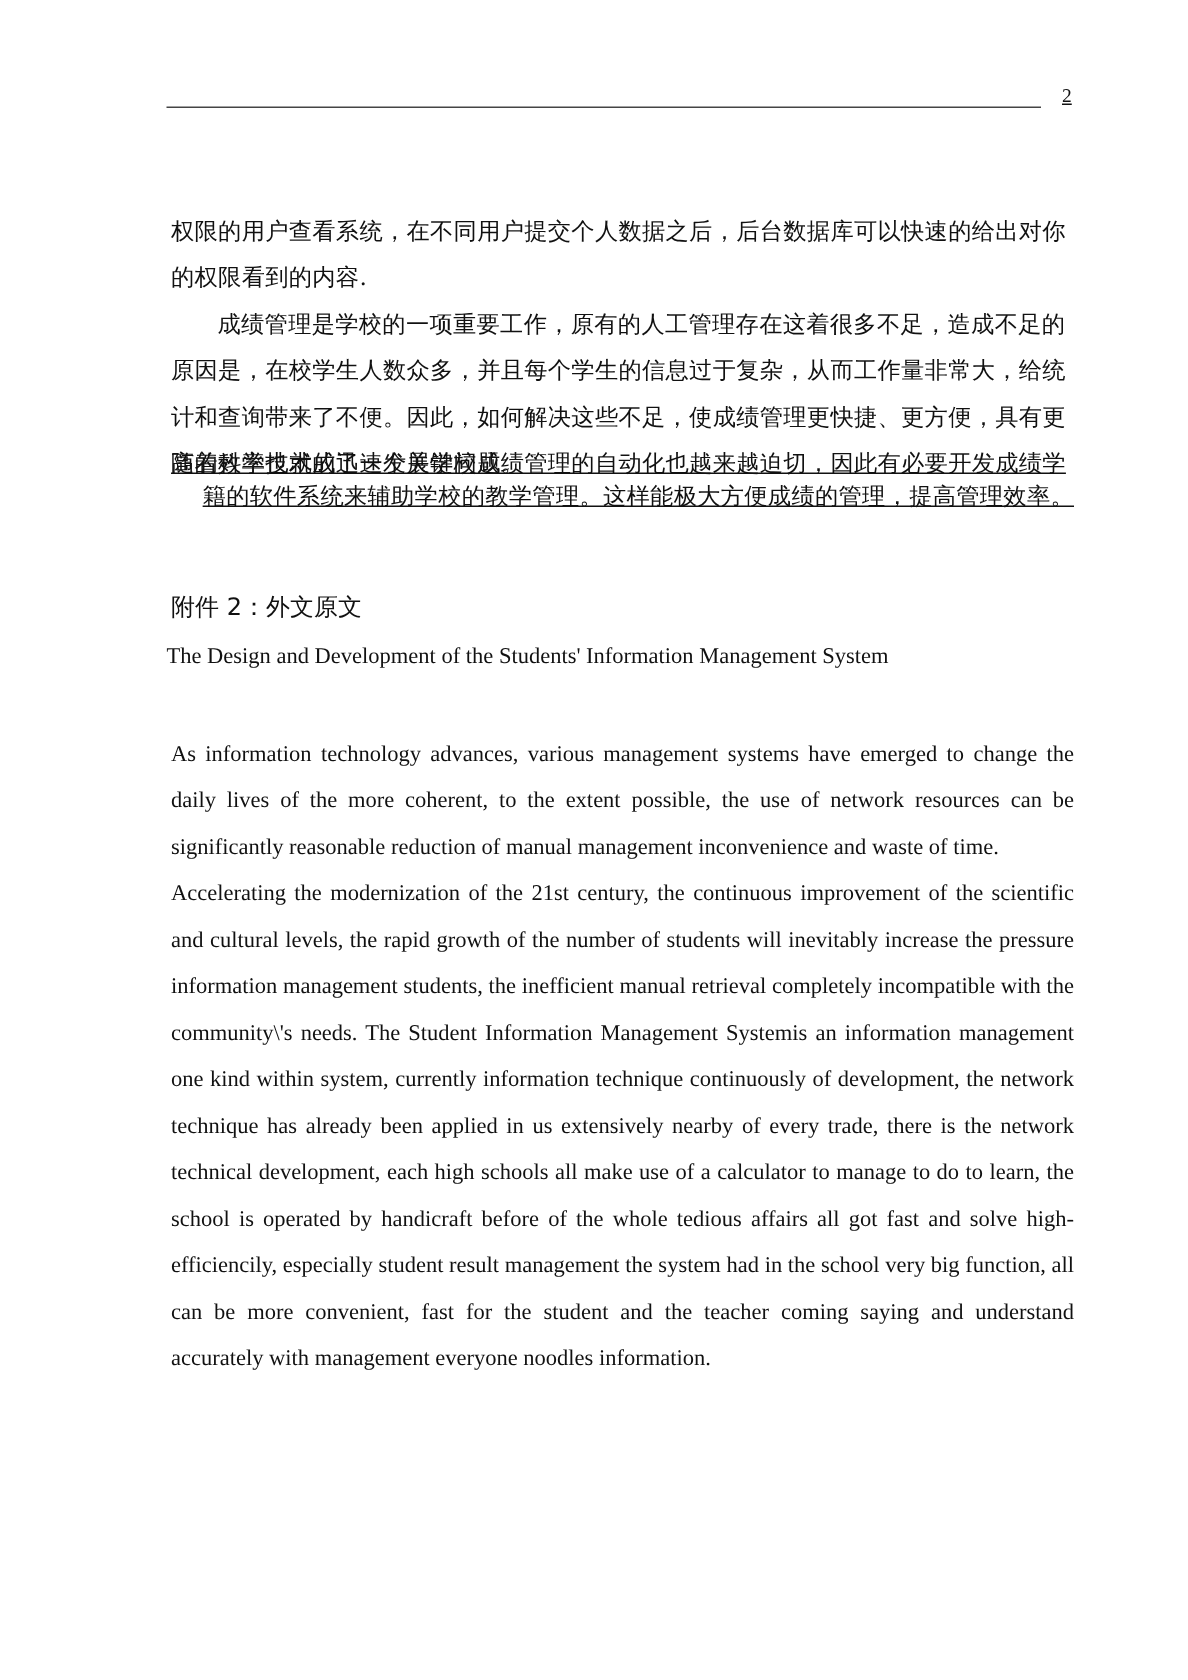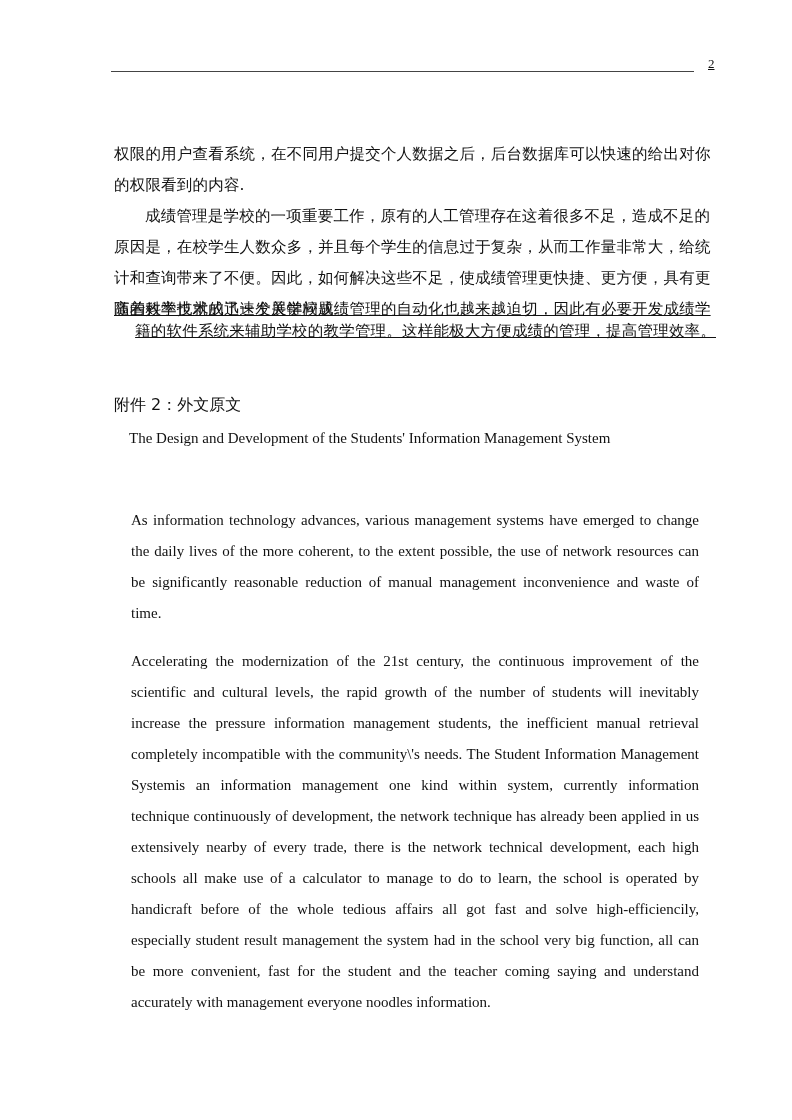--- a/index.html
+++ b/index.html
@@ -5,23 +5,23 @@
   html, body { margin: 0; padding: 0; background: #ffffff; }
   body { width: 792px; height: 1120px; position: relative; overflow: hidden; color: #111; font-family: "Liberation Serif", "DejaVu Serif", serif; }
   .header-rule { position: absolute; left: 111px; top: 71px; width: 583px; height: 1px; background: #444; }
   .page-number { position: absolute; left: 708px; top: 56px; font-size: 13px; text-decoration: underline; }
   .cn { position: absolute; left: 114px; width: 602px; font-size: 15.5px; line-height: 31px; letter-spacing: 0.2px; font-family: "DejaVu Serif", "Liberation Serif", serif; }
   .cn p { margin: 0; }
   .indent { text-indent: 31px; }
   .tight { line-height: 22px; text-decoration: underline; }
   .tight2 { padding-left: 6px; text-align: right; }
   .heading { position: absolute; left: 114px; top: 395px; font-size: 16px; font-family: "DejaVu Sans", "Liberation Sans", sans-serif; }
-  .subtitle { position: absolute; left: 129px; top: 430px; font-size: 15px; }
+  .subtitle { position: absolute; left: 111px; top: 430px; font-size: 15px; }
   .en { position: absolute; left: 114px; width: 602px; font-size: 15px; line-height: 31px; text-align: justify; }
-  .en p { margin: 17px; }
+  .en p { margin: 0; }
 </style>
 </head>
 <body>
 
 <div class="header-rule"></div>
 <div class="page-number">2</div>
 
 <div class="cn" style="top:119px;margin-top:20px;">
   <p>权限的用户查看系统，在不同用户提交个人数据之后，后台数据库可以快速的给出对你的权限看到的内容.</p>
   <p class="indent">成绩管理是学校的一项重要工作，原有的人工管理存在这着很多不足，造成不足的原因是，在校学生人数众多，并且每个学生的信息过于复杂，从而工作量非常大，给统计和查询带来了不便。因此，如何解决这些不足，使成绩管理更快捷、更方便，具有更高的效率也就成了一个关键问题。</p>

